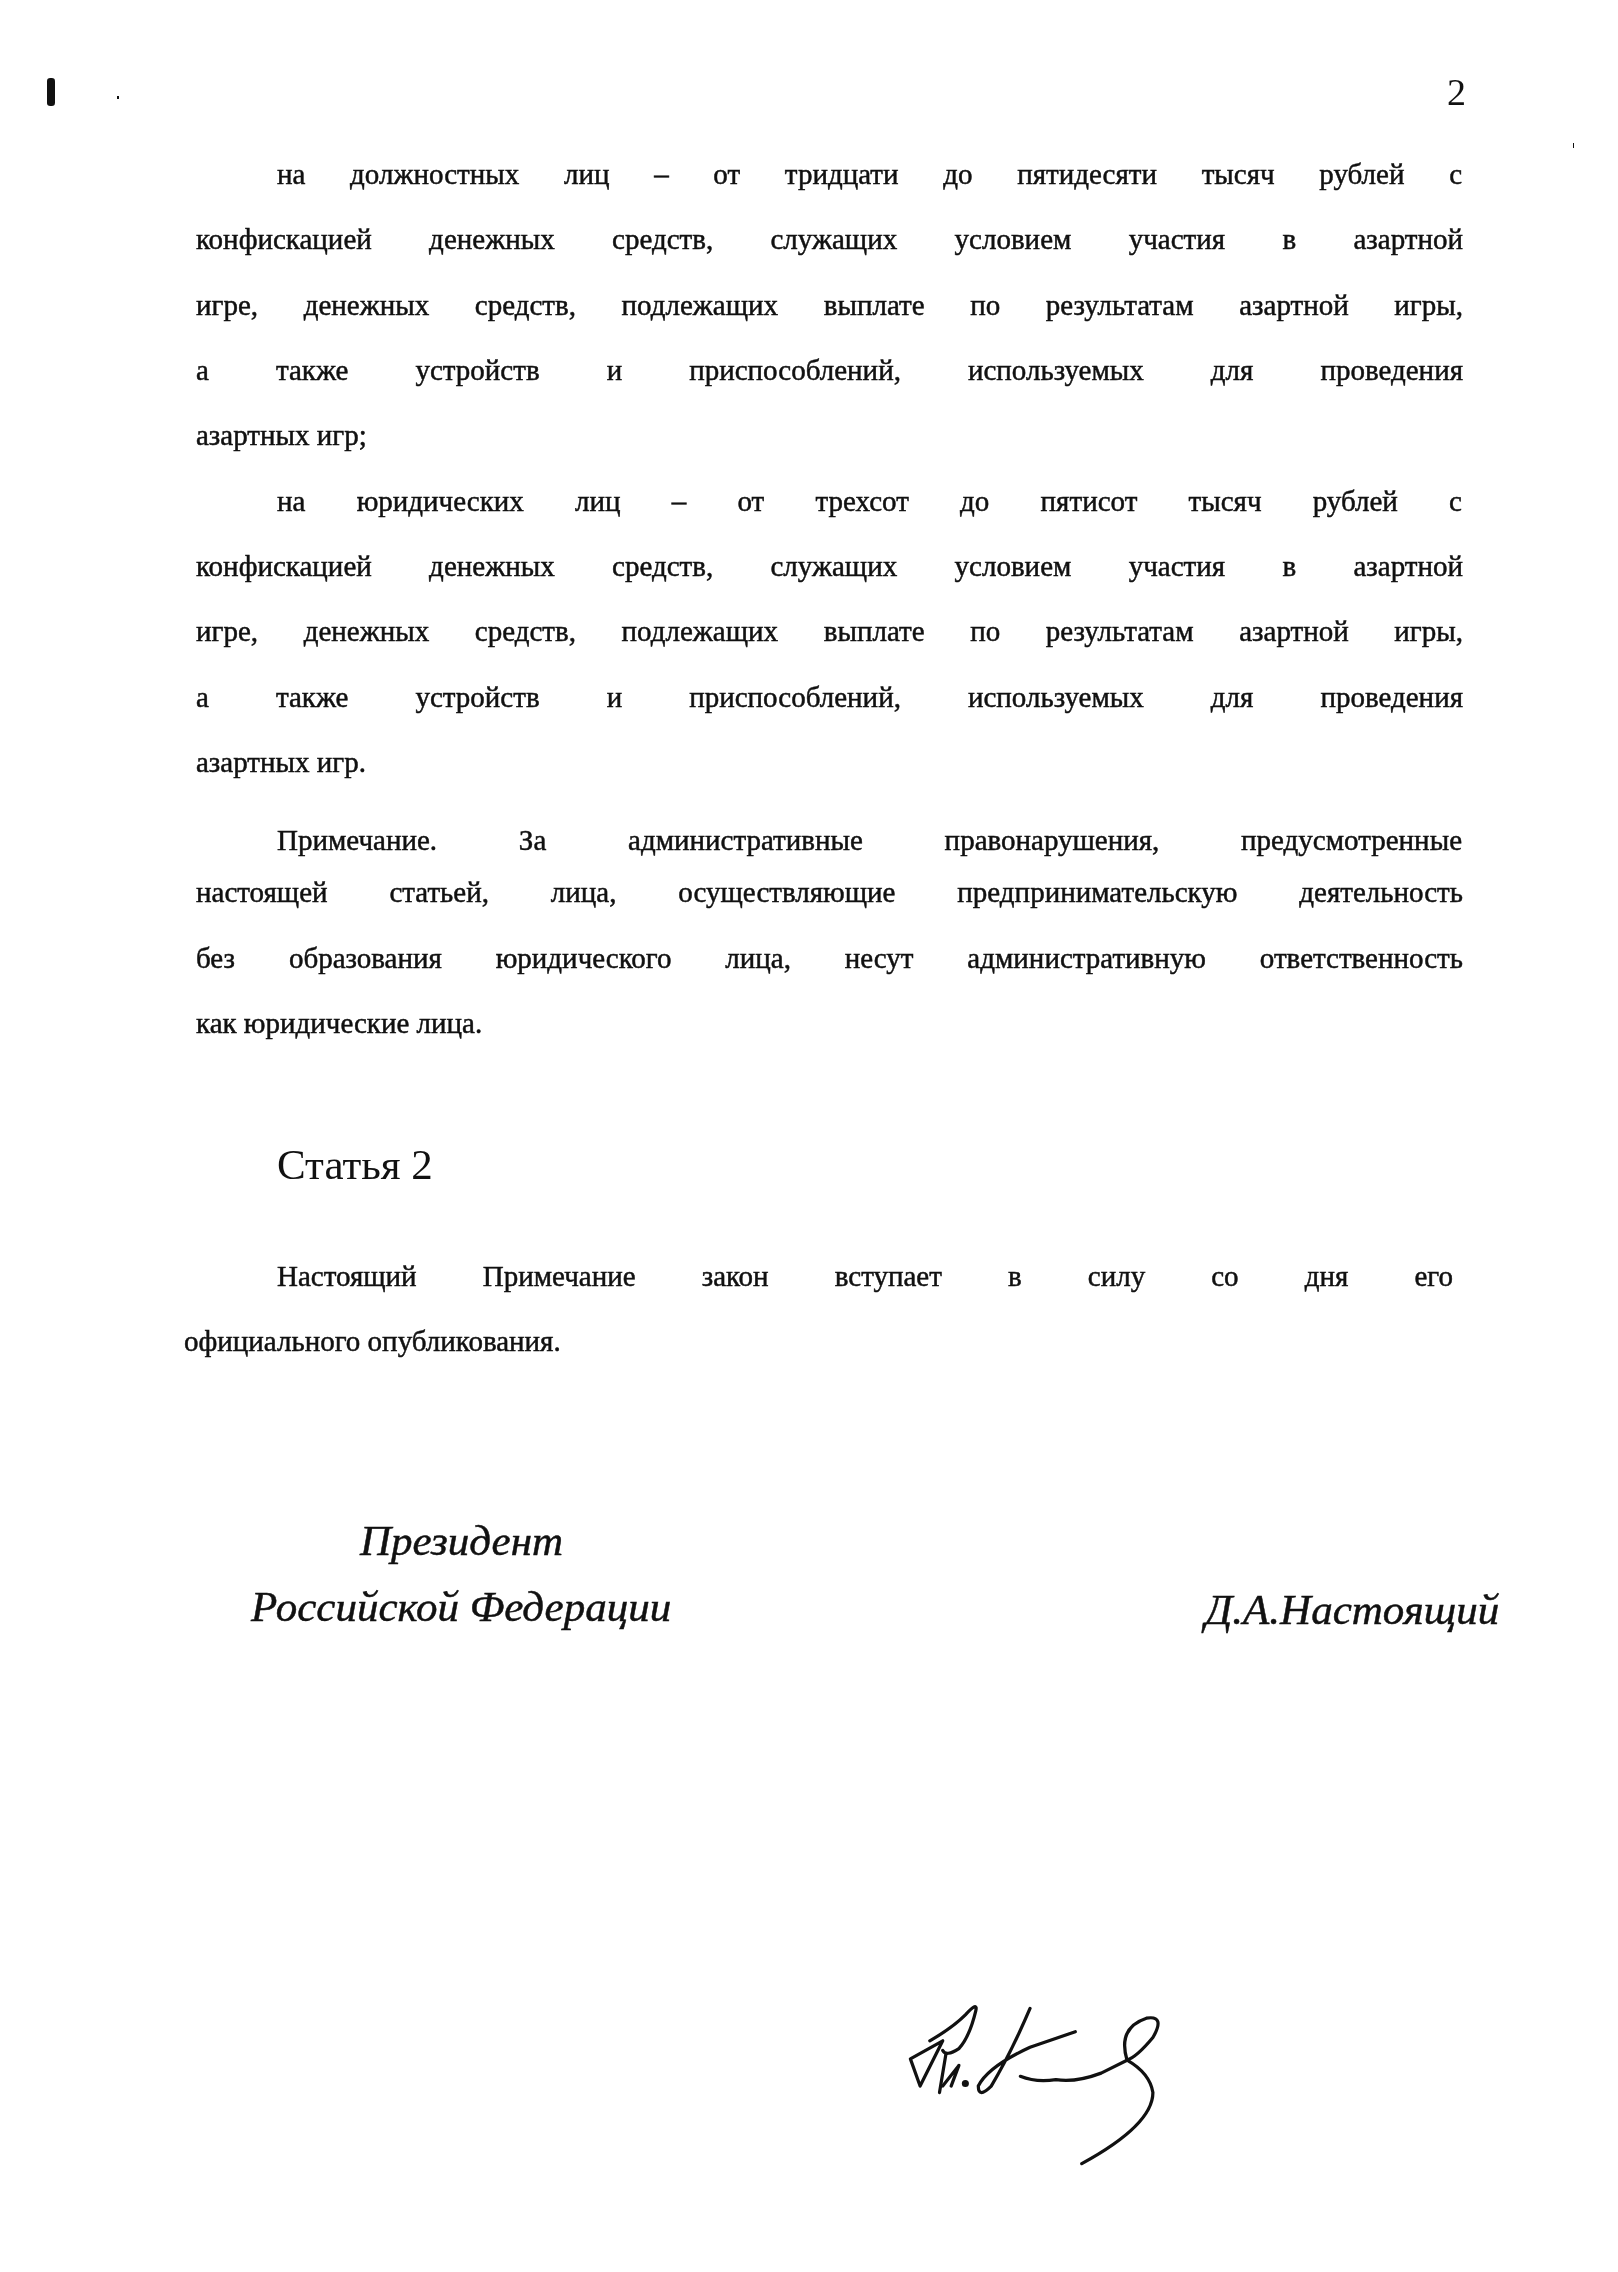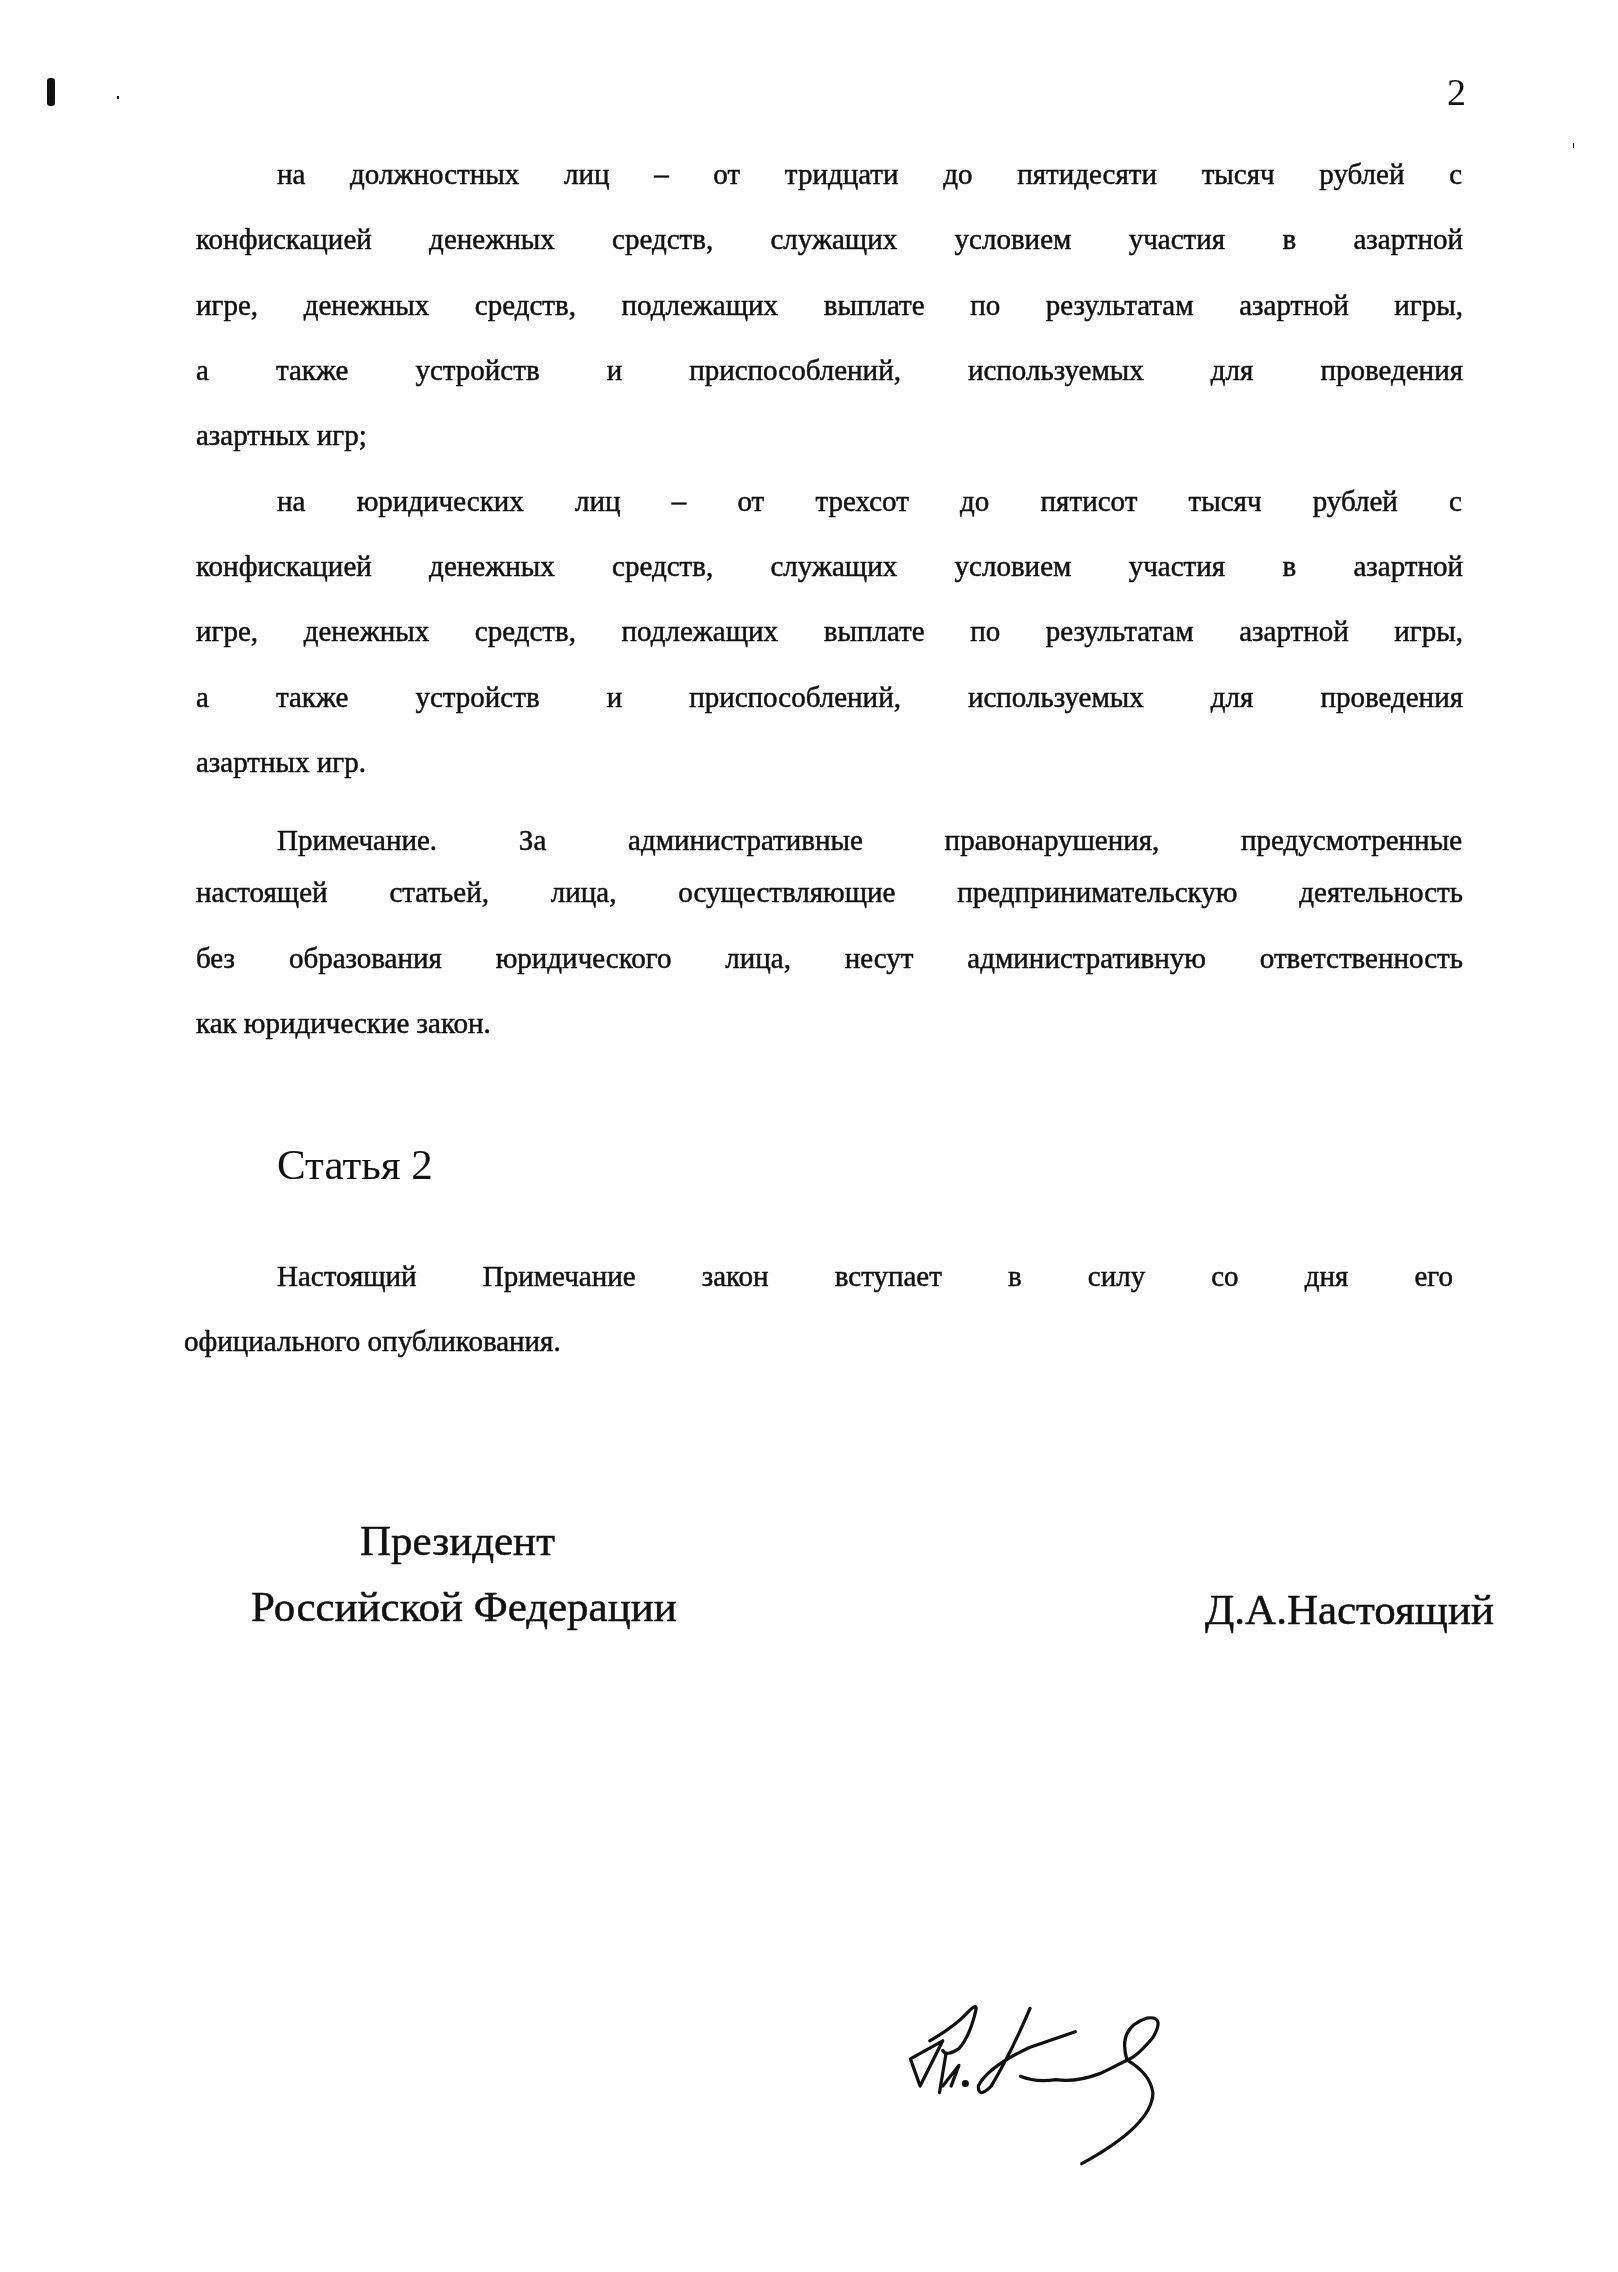--- a/index.html
+++ b/index.html
@@ -5,21 +5,21 @@
   html, body { margin:0; padding:0; background:#ffffff; }
   body { width:1618px; height:2273px; position:relative; overflow:hidden;
          font-family:"Liberation Serif","DejaVu Serif",serif; color:#111111; }
   .page-num { position:absolute; left:1447px; top:73px; font-size:38px; line-height:1; }
   .line { position:absolute; left:196px; width:1267px; font-size:29px; line-height:1;
           text-align:justify; text-align-last:justify; white-space:nowrap;
           -webkit-text-stroke:0.5px #111; }
   .line.last { text-align-last:left; }
   .line.indent { left:277px; width:1185px; }
   .heading { position:absolute; left:277px; font-size:43px; font-weight:normal; line-height:1; }
-  .sig-text { position:absolute; font-size:43px; line-height:1; -webkit-text-stroke:0.5px #111; }
+  .sig-text { position:absolute; font-size:43px; line-height:1;font-style:italic; -webkit-text-stroke:0.5px #111; }
   .mark { position:absolute; background:#111; }
   .signature { position:absolute; left:881px; left:881px; top:2002px; width:311px; height:194px; }
 </style>
 </head>
 <body>
 
 <div>
 
   <div class="mark" style="left:47px;top:78px;width:8.4px;height:28px;border-radius:3.2px;"></div>
   <div class="mark" style="left:117px;top:96px;width:1.9px;height:3.2px;"></div>
@@ -40,21 +40,21 @@
     <div class="line" style="top:552px">конфискацией денежных средств, служащих условием участия в азартной</div>
     <div class="line" style="top:617px">игре, денежных средств, подлежащих выплате по результатам азартной игры,</div>
     <div class="line" style="top:683px">а также устройств и приспособлений, используемых для проведения</div>
     <div class="line last" style="top:748px">азартных игр.</div>
   </div>
 
   <div>
     <div class="line indent" style="top:826px">Примечание. За административные правонарушения, предусмотренные</div>
     <div class="line" style="top:878px">настоящей статьей, лица, осуществляющие предпринимательскую деятельность</div>
     <div class="line" style="top:944px">без образования юридического лица, несут административную ответственность</div>
-    <div class="line last" style="top:1009px">как юридические закон.</div>
+    <div class="line last" style="top:1009px">как юридические лица.</div>
   </div>
 
   <div class="heading" style="top:1143px">Статья 2</div>
   <div>
     <div class="line indent" style="top:1262px;width:1176px">Настоящий Примечание закон вступает в силу со дня его</div>
     <div class="line last" style="top:1327px;left:184px">официального опубликования.</div>
   </div>
 
   <div>
     <div class="sig-text" style="left:360px;top:1519px">Президент</div>

